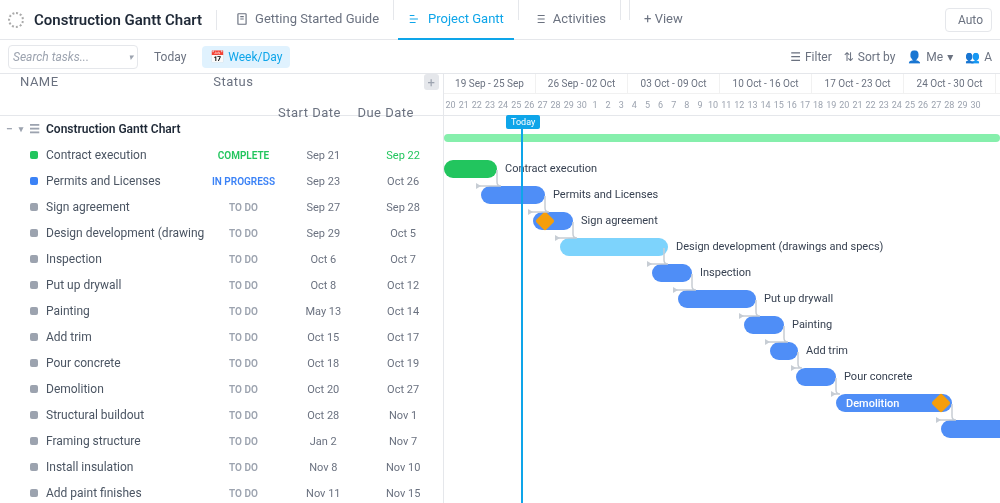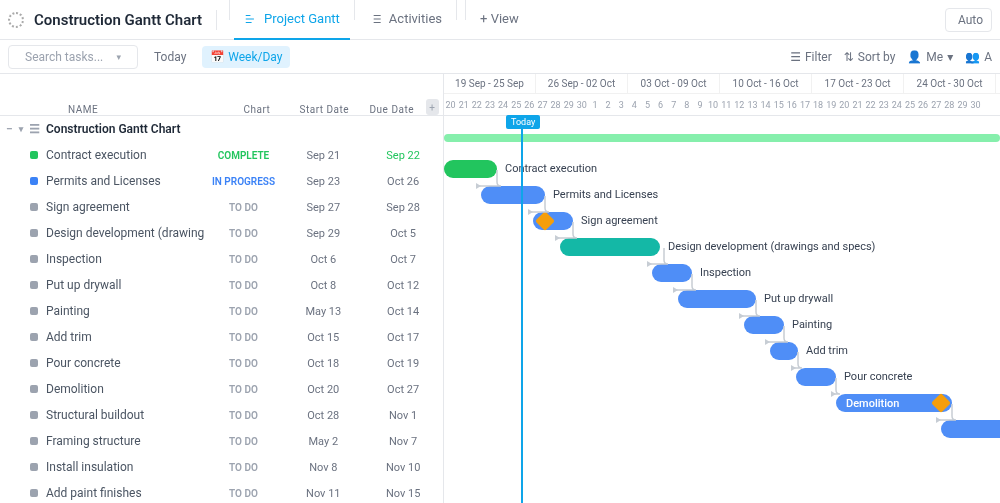--- a/index.html
+++ b/index.html
@@ -7,31 +7,31 @@
 .topbar { height: 40px; display: flex; align-items: center; padding: 0 8px; border-bottom: 1px solid #e5e7eb; gap: 4px; }
 .logo-spin { width: 16px; height: 16px; border: 2px dotted #aaa; border-radius: 50%; margin-right: 6px; }
 .title { font-size: 15px; font-weight: 600; color: #1f2937; margin-right: 6px; }
 .vsep { width: 1px; height: 20px; background: #e5e7eb; margin: 0 4px; }
 .tab { display: flex; align-items: center; gap: 6px; padding: 0 10px; height: 40px; color: #6b7280; cursor: pointer; font-size: 13px; border-bottom: 2px solid transparent; }
 .tab.active { color: #0ea5e9; border-bottom-color: #0ea5e9; }
 .tab .ticon { width: 14px; height: 14px; }
 .right-controls { margin-left: auto; display: flex; align-items: center; gap: 6px; }
 .pill-btn { display: flex; align-items: center; gap: 4px; padding: 4px 8px; border: 1px solid #e5e7eb; border-radius: 4px; color: #6b7280; font-size: 12px; }
 .secondbar { height: 34px; display: flex; align-items: center; padding: 0 8px; border-bottom: 1px solid #e5e7eb; gap: 8px; }
-.search { height: 24px; border: 1px solid #e5e7eb; border-radius: 4px; padding: 0 16px; font-size: 12px; color: #9ca3af; width: 130px; display: flex; align-items: center; justify-content: space-between; }
+.search { height: 24px; border: 1px solid #e5e7eb; border-radius: 4px; padding: 0 4px; font-size: 12px; color: #9ca3af; width: 130px; display: flex; align-items: center; justify-content: space-between; font-style: italic; }
 .chip { padding: 4px 8px; border-radius: 4px; font-size: 12px; color: #6b7280; }
 .chip.sel { background: #e0f2fe; color: #0ea5e9; }
 .second-right { margin-left: auto; display: flex; gap: 12px; align-items: center; color: #6b7280; font-size: 12px; }
 .second-right span { display: flex; gap: 4px; align-items: center; }
 .main { display: flex; height: 429px; }
 .leftpane { width: 444px; border-right: 1px solid #e5e7eb; flex-shrink: 0; }
-.lhdr { height: 42px; display: flex; align-items: flex-end; border-bottom: 1px solid #e5e7eb; color: #6b7280; font-size: 10px; letter-spacing: 0.5px; padding-left: 48px; }
+.lhdr { height: 42px; display: flex; align-items: flex-start; border-bottom: 1px solid #e5e7eb; color: #6b7280; font-size: 13px; letter-spacing: 0.5px; }
 .lhdr .c-name { width: 204px; padding-left: 20px; }
 .lhdr .c-status { width: 80px; text-align: center; }
-.lhdr .c-date { width: 80px; text-align: center; }
+.lhdr .c-date { width: 80px; text-align: center; margin-top: 31px; }
 .lhdr .plus { width: 16px; height: 16px; background: #e5e7eb; border-radius: 3px; display: flex; align-items: center; justify-content: center; color: #9ca3af; margin-left: auto; margin-right: 4px; }
 .grouprow { height: 26px; display: flex; align-items: center; padding-left: 6px; font-size: 12px; font-weight: 600; color: #1f2937; gap: 6px; }
 .grouprow .caret { color: #9ca3af; font-size: 9px; }
 .taskrow { height: 26px; display: flex; align-items: center; font-size: 12px; }
 .taskrow .c-name { width: 204px; padding-left: 30px; display: flex; align-items: center; gap: 8px; color: #4b5563; overflow: hidden; white-space: nowrap; }
 .taskrow .c-status { width: 80px; text-align: center; font-size: 10px; font-weight: 600; }
 .taskrow .c-date { width: 80px; text-align: center; color: #6b7280; font-size: 11px; }
 .dot { width: 8px; height: 8px; border-radius: 2px; flex-shrink: 0; }
 .st-complete { color: #22c55e; }
 .st-progress { color: #3b82f6; }
@@ -55,20 +55,27 @@
 .dep-svg { position: absolute; top: 0; left: 0; pointer-events: none; z-index: 1; }
 </style>
 </head>
 <body>
 
 <div class="topbar">
   <div class="logo-spin"></div>
   <div class="title">Construction Gantt Chart</div>
   <div class="vsep"></div>
   <div id="tabs-host" style="display: flex;">
+      <div class="tab">
+        <svg class="ticon" viewBox="0 0 24 24" fill="none" stroke="currentColor" stroke-width="2">
+          <rect x="5" y="3" width="14" height="18" rx="1"></rect>
+          <path d="M9 8h6M9 12h6"></path>
+        </svg>
+        <span>Getting Started Guide</span>
+      </div>
       <div class="vsep"></div>
       <div class="tab active">
         <svg class="ticon" viewBox="0 0 24 24" fill="none" stroke="currentColor" stroke-width="2">
           <path d="M3 6h8M3 12h14M3 18h10"></path>
         </svg>
         <span>Project Gantt</span>
       </div>
       <div class="vsep"></div>
       <div class="tab">
         <svg class="ticon" viewBox="0 0 24 24" fill="none" stroke="currentColor" stroke-width="2">
@@ -108,21 +115,21 @@
     <span>⇅ <span>Sort by</span></span>
     <span>👤 <span>Me</span> ▾</span>
     <span>👥 <span>A</span></span>
   </div>
 </div>
 
 <div class="main">
   <div class="leftpane">
     <div class="lhdr">
       <div class="c-name">NAME</div>
-      <div class="c-status">Chart</div>
+      <div class="c-status">Status</div>
       <div class="c-date">Start Date</div>
       <div class="c-date">Due Date</div>
       <div class="plus">+</div>
     </div>
     <div class="grouprow">
       <span style="color:#9ca3af">−</span>
       <span class="caret">▾</span>
       <span style="color:#9ca3af">☰</span>
       <span>Construction Gantt Chart</span>
     </div>
@@ -225,21 +232,21 @@
           <div class="c-status st-todo">TO DO</div>
           <div class="c-date">Oct 28</div>
           <div class="c-date" style="color:#6b7280">Nov 1</div>
         </div>
         <div class="taskrow">
           <div class="c-name">
             <span class="dot" style="background:#9ca3af"></span>
             <span>Framing structure</span>
           </div>
           <div class="c-status st-todo">TO DO</div>
-          <div class="c-date">May 2</div>
+          <div class="c-date">Jan 2</div>
           <div class="c-date" style="color:#6b7280">Nov 7</div>
         </div>
         <div class="taskrow">
           <div class="c-name">
             <span class="dot" style="background:#9ca3af"></span>
             <span>Install insulation</span>
           </div>
           <div class="c-status st-todo">TO DO</div>
           <div class="c-date">Nov 8</div>
           <div class="c-date" style="color:#6b7280">Nov 10</div>
@@ -335,21 +342,21 @@
             <div class="bar" style="left: 89px; width: 40px; background: rgb(79, 142, 247);">
               <span class="bar-label">Sign agreement</span>
             </div>
             <div class="milestone" style="left: 94px; background: rgb(245, 158, 11);"></div>
             <svg class="dep-svg" width="600" height="30" style="top: -14px; left: 0px;">
               <path d="M101 2 L101 14 Q101 18 105 18 L87 18" fill="none" stroke="#c7cdd4" stroke-width="1.5"></path>
               <path d="M84 15 L89 18 L84 21 Z" fill="#c7cdd4"></path>
             </svg>
           </div>
           <div class="grow">
-            <div class="bar" style="left: 116px; width: 100px; background: #14b8a6;">
+            <div class="bar" style="left: 116px; width: 108px; background: #7dd3fc;">
               <span class="bar-label">Design development (drawings and specs)</span>
             </div>
             <svg class="dep-svg" width="600" height="30" style="top: -14px; left: 0px;">
               <path d="M129 2 L129 14 Q129 18 133 18 L114 18" fill="none" stroke="#c7cdd4" stroke-width="1.5"></path>
               <path d="M111 15 L116 18 L111 21 Z" fill="#c7cdd4"></path>
             </svg>
           </div>
           <div class="grow">
             <div class="bar" style="left: 208px; width: 40px; background: rgb(79, 142, 247);">
               <span class="bar-label">Inspection</span>

